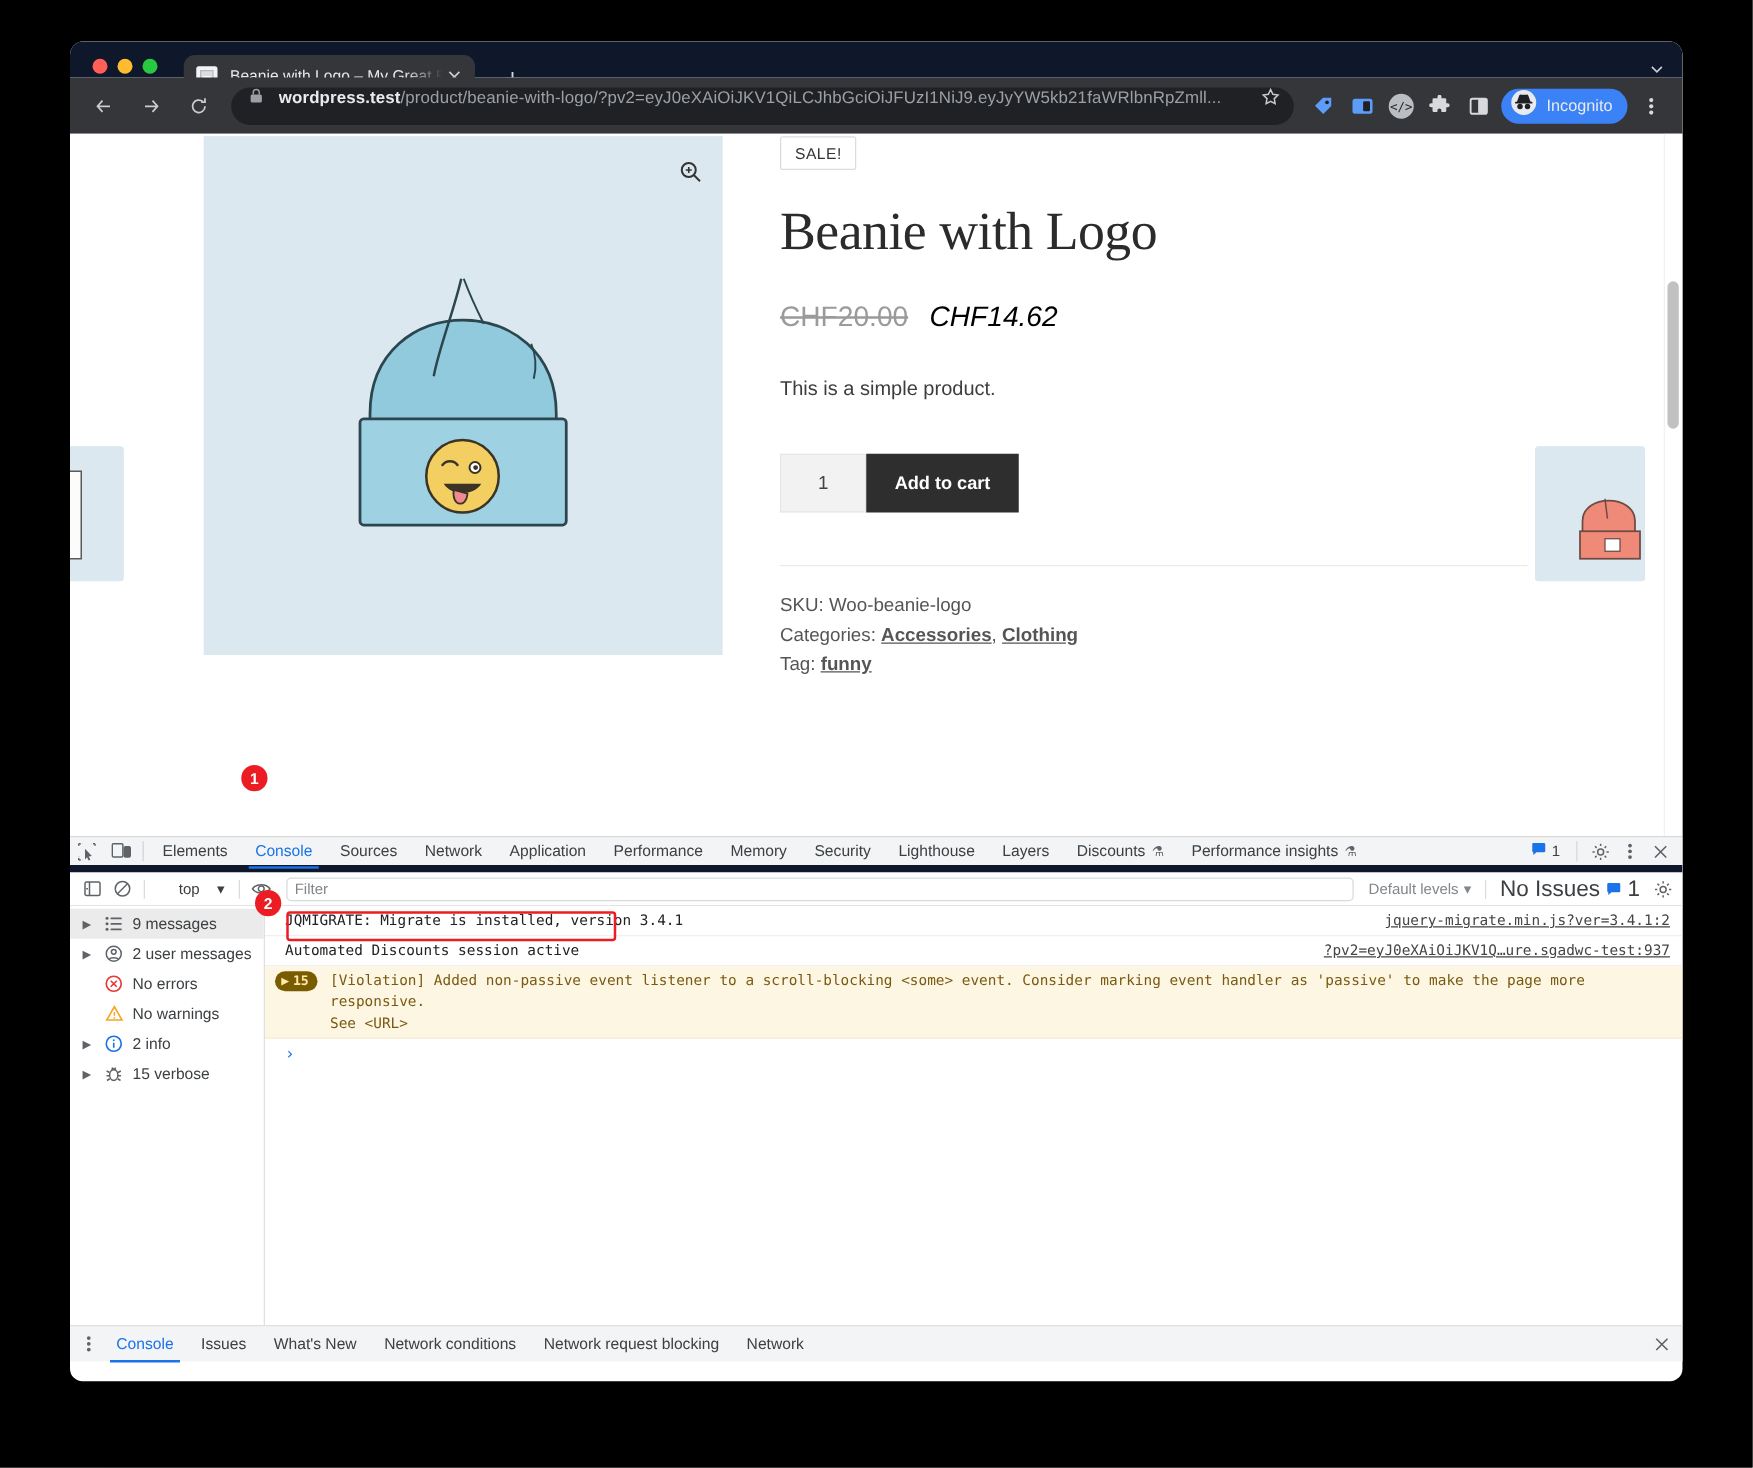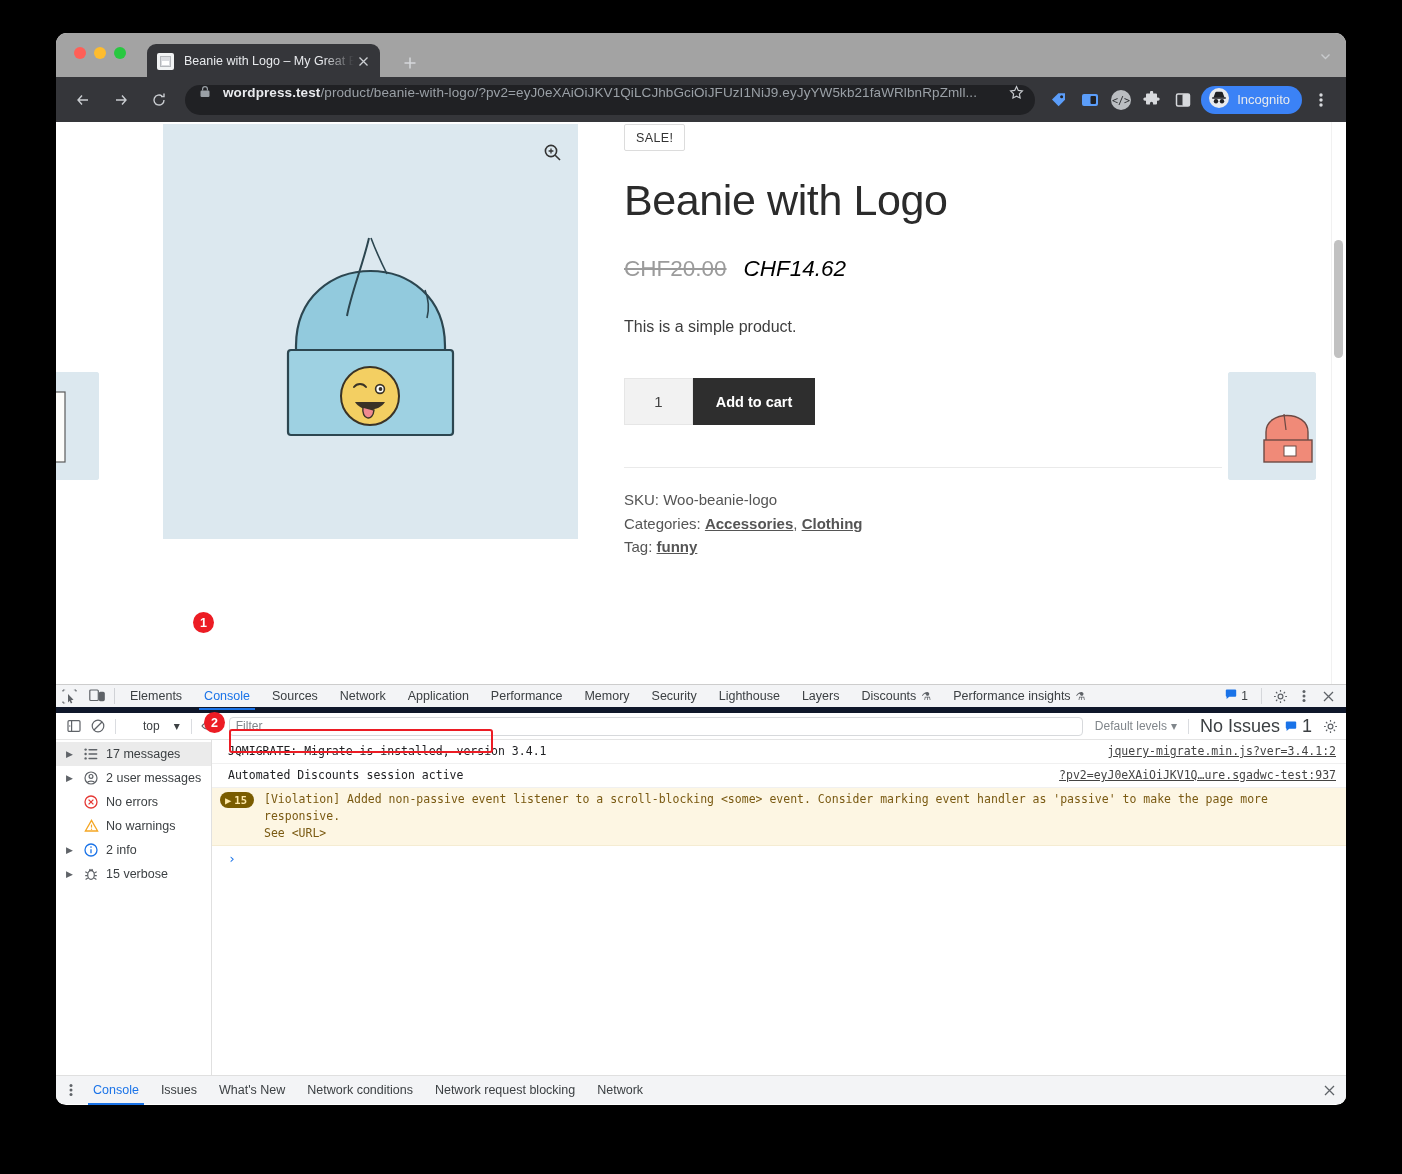--- a/index.html
+++ b/index.html
@@ -17,22 +17,22 @@
     width: 1290px; height: 1072px;
     background: #fff;
     border-radius: 11px 11px 10px 10px;
     overflow: hidden;
     box-shadow: 0 14px 46px rgba(0,0,0,.55);
   }
 
   
   #tabstrip {
     position: relative;
-    height: 44px;
-    background: #a3a3a3;
+    height: 29px;
+    background: #0f172a;
   }
   #traffic {
     position: absolute; left: 18px; top: 14px;
     display: flex; gap: 8px;
   }
   #traffic span { width: 12px; height: 12px; border-radius: 50%; display: block; }
   .tl-red { background: #ff5f57; }
   .tl-yellow { background: #febc2e; }
   .tl-green { background: #28c840; }
 
@@ -190,20 +190,21 @@
     color: #333;
     font-weight: 400;
   }
   #product-title {
     margin-top: 26px;
     font-size: 43px;
     font-weight: 400;
     color: #2b2b2b;
     letter-spacing: -.4px;
     line-height: 1.1;
+    font-family: Liberation Serif, serif;
   }
   #price-row { margin-top: 32px; display: flex; align-items: baseline; gap: 17px; }
   #price-old {
     font-size: 22.5px; color: #9b9b9b;
     text-decoration: line-through;
   }
   #price-new { font-size: 22.5px; color: #000000; font-style: italic; }
   #short-desc { margin-top: 36px; font-size: 16px; color: #3d3d3d; }
 
   #cart-row { margin-top: 42px; display: flex; align-items: stretch; gap: 0; }
@@ -781,21 +782,21 @@
           <span class="sb-ic">
             <svg width="14" height="12" viewBox="0 0 14 12" fill="#5f6368">
                 <circle cx="1.6" cy="1.6" r="1.2"></circle>
                 <rect x="4.4" y=".9" width="9" height="1.5" rx=".7"></rect>
                 <circle cx="1.6" cy="6" r="1.2"></circle>
                 <rect x="4.4" y="5.3" width="9" height="1.5" rx=".7"></rect>
                 <circle cx="1.6" cy="10.4" r="1.2"></circle>
                 <rect x="4.4" y="9.7" width="9" height="1.5" rx=".7"></rect>
               </svg>
           </span>
-          <span>17 messages</span>
+          <span>9 messages</span>
         </div>
         <div class="sb-row">
           <span class="sb-arrow">▶</span>
           <span class="sb-ic">
             <svg width="14" height="14" viewBox="0 0 14 14" fill="none" stroke="#5f6368" stroke-width="1.2">
                 <circle cx="7" cy="7" r="6"></circle>
                 <circle cx="7" cy="5.4" r="1.9"></circle>
                 <path d="M3.3 11.6 C4.2 9.6, 9.8 9.6, 10.7 11.6"></path>
               </svg>
           </span>

